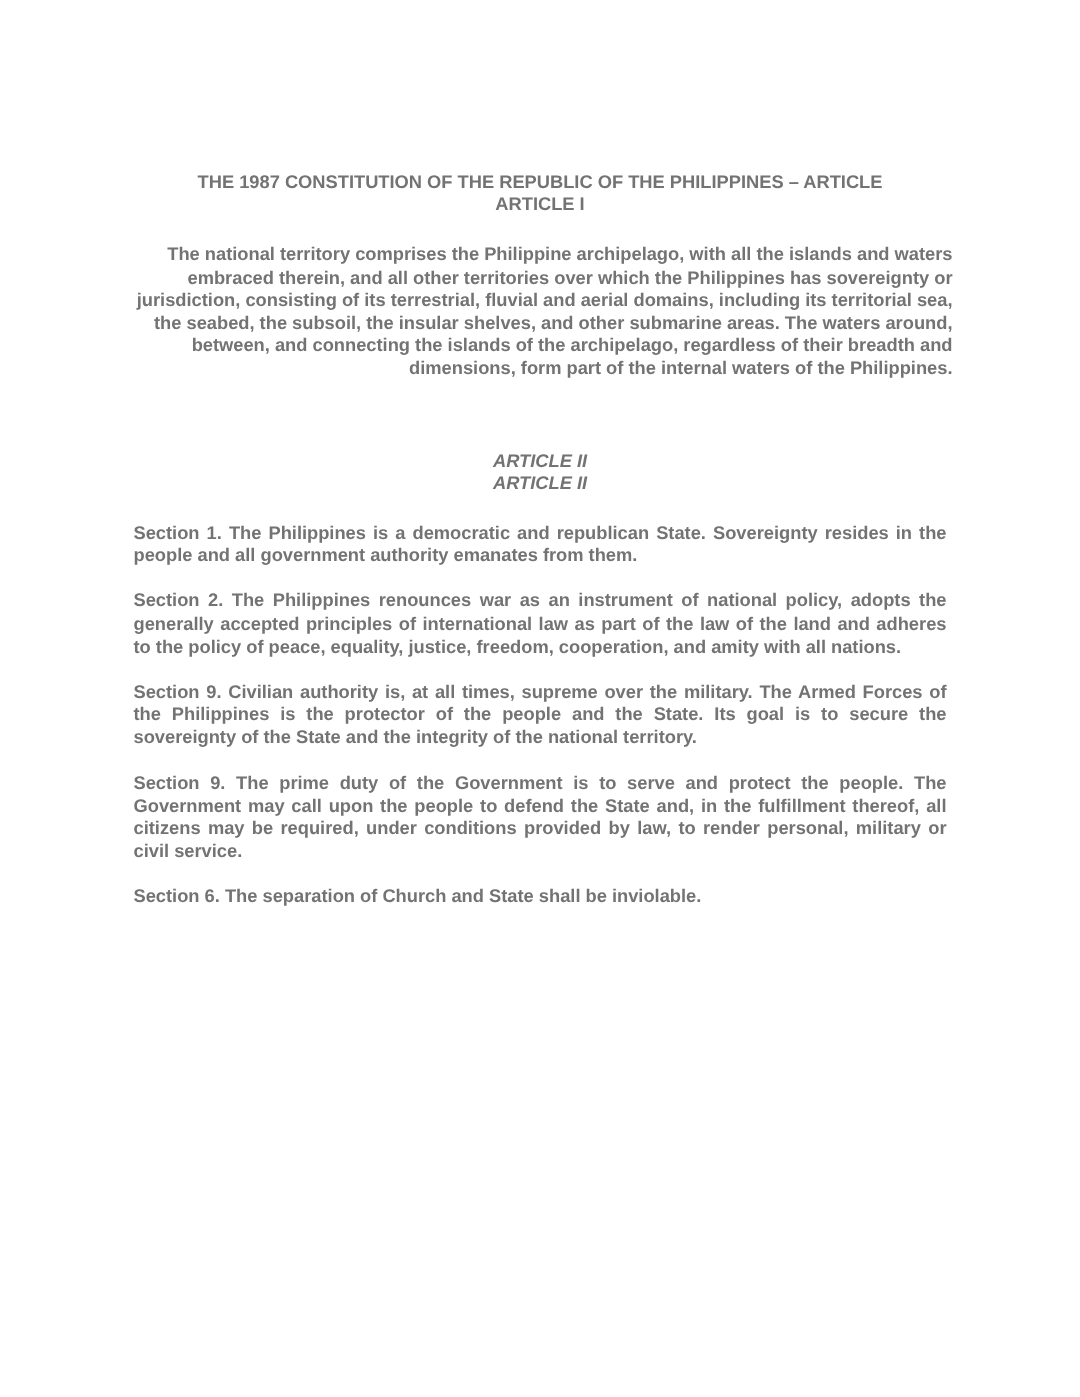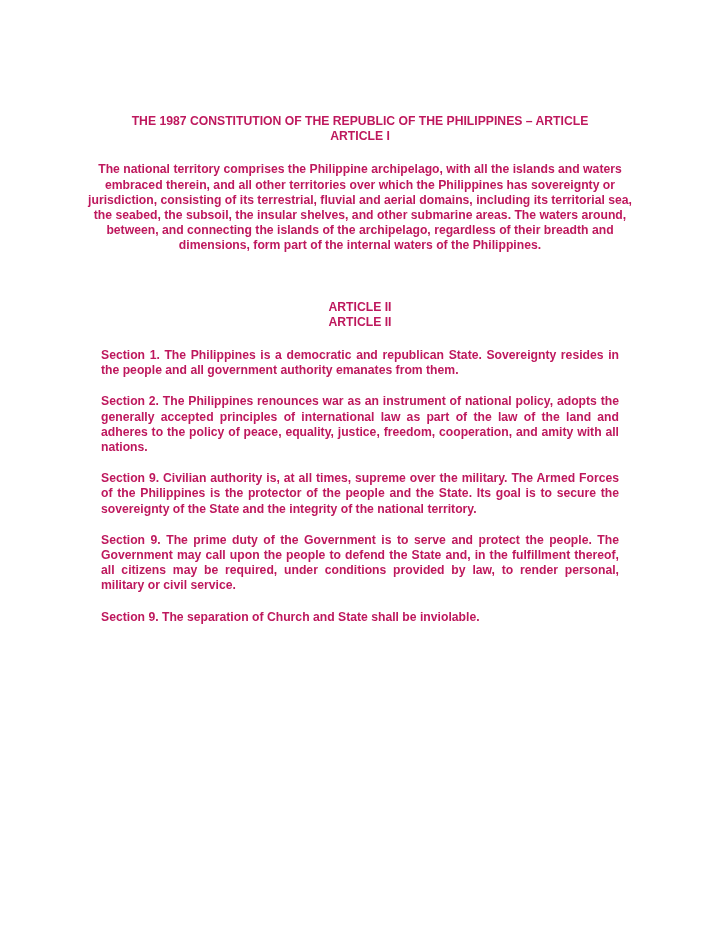--- a/index.html
+++ b/index.html
@@ -15,50 +15,51 @@
     }
     .page {
       position: absolute;
       left: 85px;
       top: 114px;
       width: 550px;
       font-family: "Liberation Sans", sans-serif;
       font-weight: bold;
       font-size: 12.2px;
       line-height: 15.2px;
-      color: #be185d;
+      color: #737373;
     }
     .center {
       text-align: center;
     }
     .doc-title {
       margin: 0;
     }
     .article-heading {
       margin: 0;
+      font-style: italic;
     }
     .article-subtitle {
       margin-top: 18px;
       margin-bottom: 0;
     }
     .para {
       margin: 0;
       text-align: justify;
     }
     .para.first {
       margin-top: 18px;
     }
     .para.lead {
-      text-align: center;
+      text-align: right;
     }
     .article2-block {
       margin-top: 46px;
     }
     .section {
-      margin: 16px;
+      margin: 4px;
       margin-top: 15px;
       text-align: justify;
     }
     .section.first {
       margin-top: 18px;
     }
   </style>
 </head>
 <body>
 
@@ -76,16 +77,16 @@
     <div class="center article-heading">
       <div>ARTICLE II</div>
       <div>ARTICLE II</div>
     </div>
 
 
     <p class="section first">Section 1. The Philippines is a democratic and republican State. Sovereignty resides in the people and all government authority emanates from them.</p>
     <p class="section">Section 2. The Philippines renounces war as an instrument of national policy, adopts the generally accepted principles of international law as part of the law of the land and adheres to the policy of peace, equality, justice, freedom, cooperation, and amity with all nations.</p>
     <p class="section">Section 9. Civilian authority is, at all times, supreme over the military. The Armed Forces of the Philippines is the protector of the people and the State. Its goal is to secure the sovereignty of the State and the integrity of the national territory.</p>
     <p class="section">Section 9. The prime duty of the Government is to serve and protect the people. The Government may call upon the people to defend the State and, in the fulfillment thereof, all citizens may be required, under conditions provided by law, to render personal, military or civil service.</p>
-    <p class="section">Section 9. The separation of Church and State shall be inviolable.</p>
+    <p class="section">Section 6. The separation of Church and State shall be inviolable.</p>
   </div>
 
 </div>
 
 </body></html>

